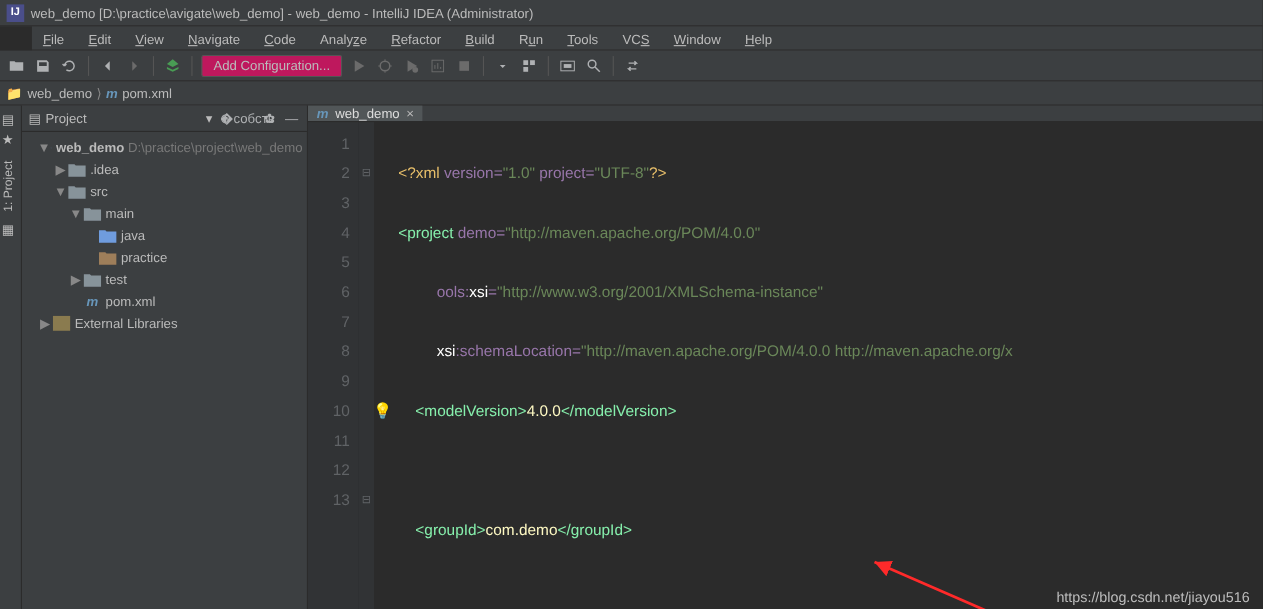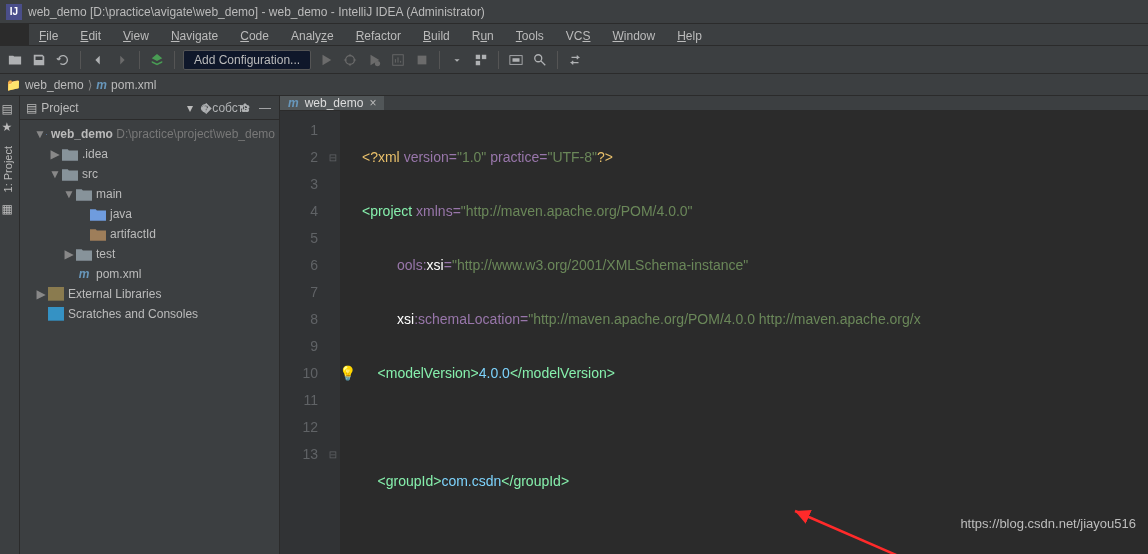--- a/index.html
+++ b/index.html
@@ -9,21 +9,21 @@
 .titlebar .ij-icon { width: 16px; height: 16px; background: #4a4e8a; margin-right: 6px; display: inline-flex; align-items: center; justify-content: center; font-size: 10px; font-weight: bold; color: #fff; }
 
 .menubar { height: 22px; background: #3c3f41; display: flex; align-items: flex-end; padding: 0 4px; gap: 10px; border-bottom: 1px solid #2b2b2b; margin-left: 29px; }
 .menubar span { padding: 2px 6px; cursor: pointer; }
 .menubar u { text-decoration: underline; }
 
 .toolbar { height: 28px; background: #3c3f41; display: flex; align-items: center; padding: 0 6px; gap: 6px; border-bottom: 1px solid #2b2b2b; }
 .tb-icon { width: 18px; height: 18px; display: inline-flex; align-items: center; justify-content: center; color: #afb1b3; cursor: pointer; }
 .tb-icon svg { width: 14px; height: 14px; }
 .tb-sep { width: 1px; height: 18px; background: #555; margin: 0 2px; }
-.tb-config { background: #0f172a; border: 1px solid #555; padding: 2px 10px; color: #bbb; cursor: pointer; border-radius: 2px; }
+.tb-config { background: #be185d; border: 1px solid #555; padding: 2px 10px; color: #bbb; cursor: pointer; border-radius: 2px; }
 
 .navbar { height: 22px; background: #3c3f41; display: flex; align-items: center; padding: 0 6px; gap: 4px; border-bottom: 1px solid #2b2b2b; font-size: 12px; }
 .nb-folder { color: #6f9cde; }
 .nb-m { color: #6897bb; font-weight: bold; font-style: italic; }
 .nb-sep { color: #888; }
 
 .main { display: flex; height: calc(100% - 96px); }
 .left-tools { width: 20px; background: #3c3f41; border-right: 1px solid #2b2b2b; padding-top: 4px; }
 .left-tools .vtab { writing-mode: vertical-rl; transform: rotate(180deg); padding: 8px 2px; font-size: 11px; cursor: pointer; color: #bbb; }
 .left-tools .ic { width: 16px; height: 16px; margin: 2px auto; display:block; }
@@ -56,27 +56,27 @@
 .bulb-col { width: 16px; padding-top: 6px; }
 .bulb-col div { height: 27px; display:flex; align-items:center; justify-content:center; }
 .bulb { color: #f2c94c; }
 
 .code { padding: 6px 0 0 6px; white-space: pre; color: #a9b7c6; }
 .code .line { height: 27px; }
 .c-tag { color: #86efac; }
 .c-attr { color: #9876aa; }
 .c-ns { color: #ffffff; }
 .c-str { color: #6a8759; }
-.c-txt { color: #7dd3fc; }
+.c-txt { color: #fef9c3; }
 .c-pi { color: #e8bf6a; }
 
 .arrow-annot { position: absolute; left: 510px; top: 400px; pointer-events: none; }
 .arrow-annot svg { overflow: visible; }
 
-.watermark { position: absolute; right: 12px; bottom: 23px; color: #bdbdbd; font-size: 13px; font-family: Arial; }
+.watermark { position: absolute; right: 12px; bottom: 4px; color: #bdbdbd; font-size: 13px; font-family: Arial; }
 </style>
 </head>
 <body>
 
 <div class="titlebar">
   <span class="ij-icon">IJ</span>
   <span>web_demo [D:\practice\avigate\web_demo] - web_demo - IntelliJ IDEA (Administrator)</span>
 </div>
 
 <div class="menubar">
@@ -261,21 +261,21 @@
           </span>
           <span>java</span>
         </div>
       <div class="row ind4">
           <span class="arrow"></span>
           <span class="icon folder">
             <svg viewBox="0 0 14 12">
               <path fill="#9e7e5a" d="M0 2h5l1 1h8v9H0z"></path>
             </svg>
           </span>
-          <span>artifactId</span>
+          <span>practice</span>
         </div>
       <div class="row ind3">
           <span class="arrow">▶</span>
           <span class="icon folder">
             <svg viewBox="0 0 14 12">
               <path d="M0 2h5l1 1h8v9H0z"></path>
             </svg>
           </span>
           <span>test</span>
         </div>
@@ -287,29 +287,20 @@
           <span>pom.xml</span>
         </div>
       <div class="row ind1">
           <span class="arrow">▶</span>
           <span class="icon">
             <svg viewBox="0 0 14 12">
               <rect width="14" height="12" fill="#8a7b4f"></rect>
             </svg>
           </span>
           <span>External Libraries</span>
-        </div>
-      <div class="row ind1">
-          <span class="arrow"></span>
-          <span class="icon">
-            <svg viewBox="0 0 14 12">
-              <rect width="14" height="12" fill="#3592c4"></rect>
-            </svg>
-          </span>
-          <span>Scratches and Consoles</span>
         </div>
     </div>
   </div>
 
   <div class="editor-area">
     <div class="tabs">
       <div class="tab">
         <span class="m-file" style="color:#6897bb;font-style:italic;font-weight:bold">m</span>
         <span>web_demo</span>
         <span class="close">×</span>
@@ -357,27 +348,27 @@
           <div></div>
           <div></div>
         <div>
             <span class="bulb">💡</span>
           </div>
         <div></div>
           <div></div>
           <div></div>
       </div>
       <div class="code">
-<div class="line"><span class="c-pi">&lt;?xml </span><span class="c-attr">version=</span><span class="c-str">"1.0"</span><span> </span><span class="c-attr">practice=</span><span class="c-str">"UTF-8"</span><span class="c-pi">?&gt;</span></div>
-<div class="line"><span class="c-tag">&lt;project </span><span class="c-attr">xmlns=</span><span class="c-str">"http://maven.apache.org/POM/4.0.0"</span></div>
+<div class="line"><span class="c-pi">&lt;?xml </span><span class="c-attr">version=</span><span class="c-str">"1.0"</span><span> </span><span class="c-attr">project=</span><span class="c-str">"UTF-8"</span><span class="c-pi">?&gt;</span></div>
+<div class="line"><span class="c-tag">&lt;project </span><span class="c-attr">demo=</span><span class="c-str">"http://maven.apache.org/POM/4.0.0"</span></div>
 <div class="line">         <span class="c-attr">ools:</span><span class="c-ns">xsi</span><span class="c-attr">=</span><span class="c-str">"http://www.w3.org/2001/XMLSchema-instance"</span></div>
 <div class="line">         <span class="c-ns">xsi</span><span class="c-attr">:</span><span class="c-attr">schemaLocation=</span><span class="c-str">"http://maven.apache.org/POM/4.0.0 http://maven.apache.org/x</span></div>
 <div class="line">    <span class="c-tag">&lt;modelVersion&gt;</span><span class="c-txt">4.0.0</span><span class="c-tag">&lt;/modelVersion&gt;</span></div>
 <div class="line"></div>
-<div class="line">    <span class="c-tag">&lt;groupId&gt;</span><span class="c-txt">com.csdn</span><span class="c-tag">&lt;/groupId&gt;</span></div>
+<div class="line">    <span class="c-tag">&lt;groupId&gt;</span><span class="c-txt">com.demo</span><span class="c-tag">&lt;/groupId&gt;</span></div>
 
 
 
 
 
       </div>
 
       <div class="arrow-annot">
         <svg width="140" height="60">
             <defs>

